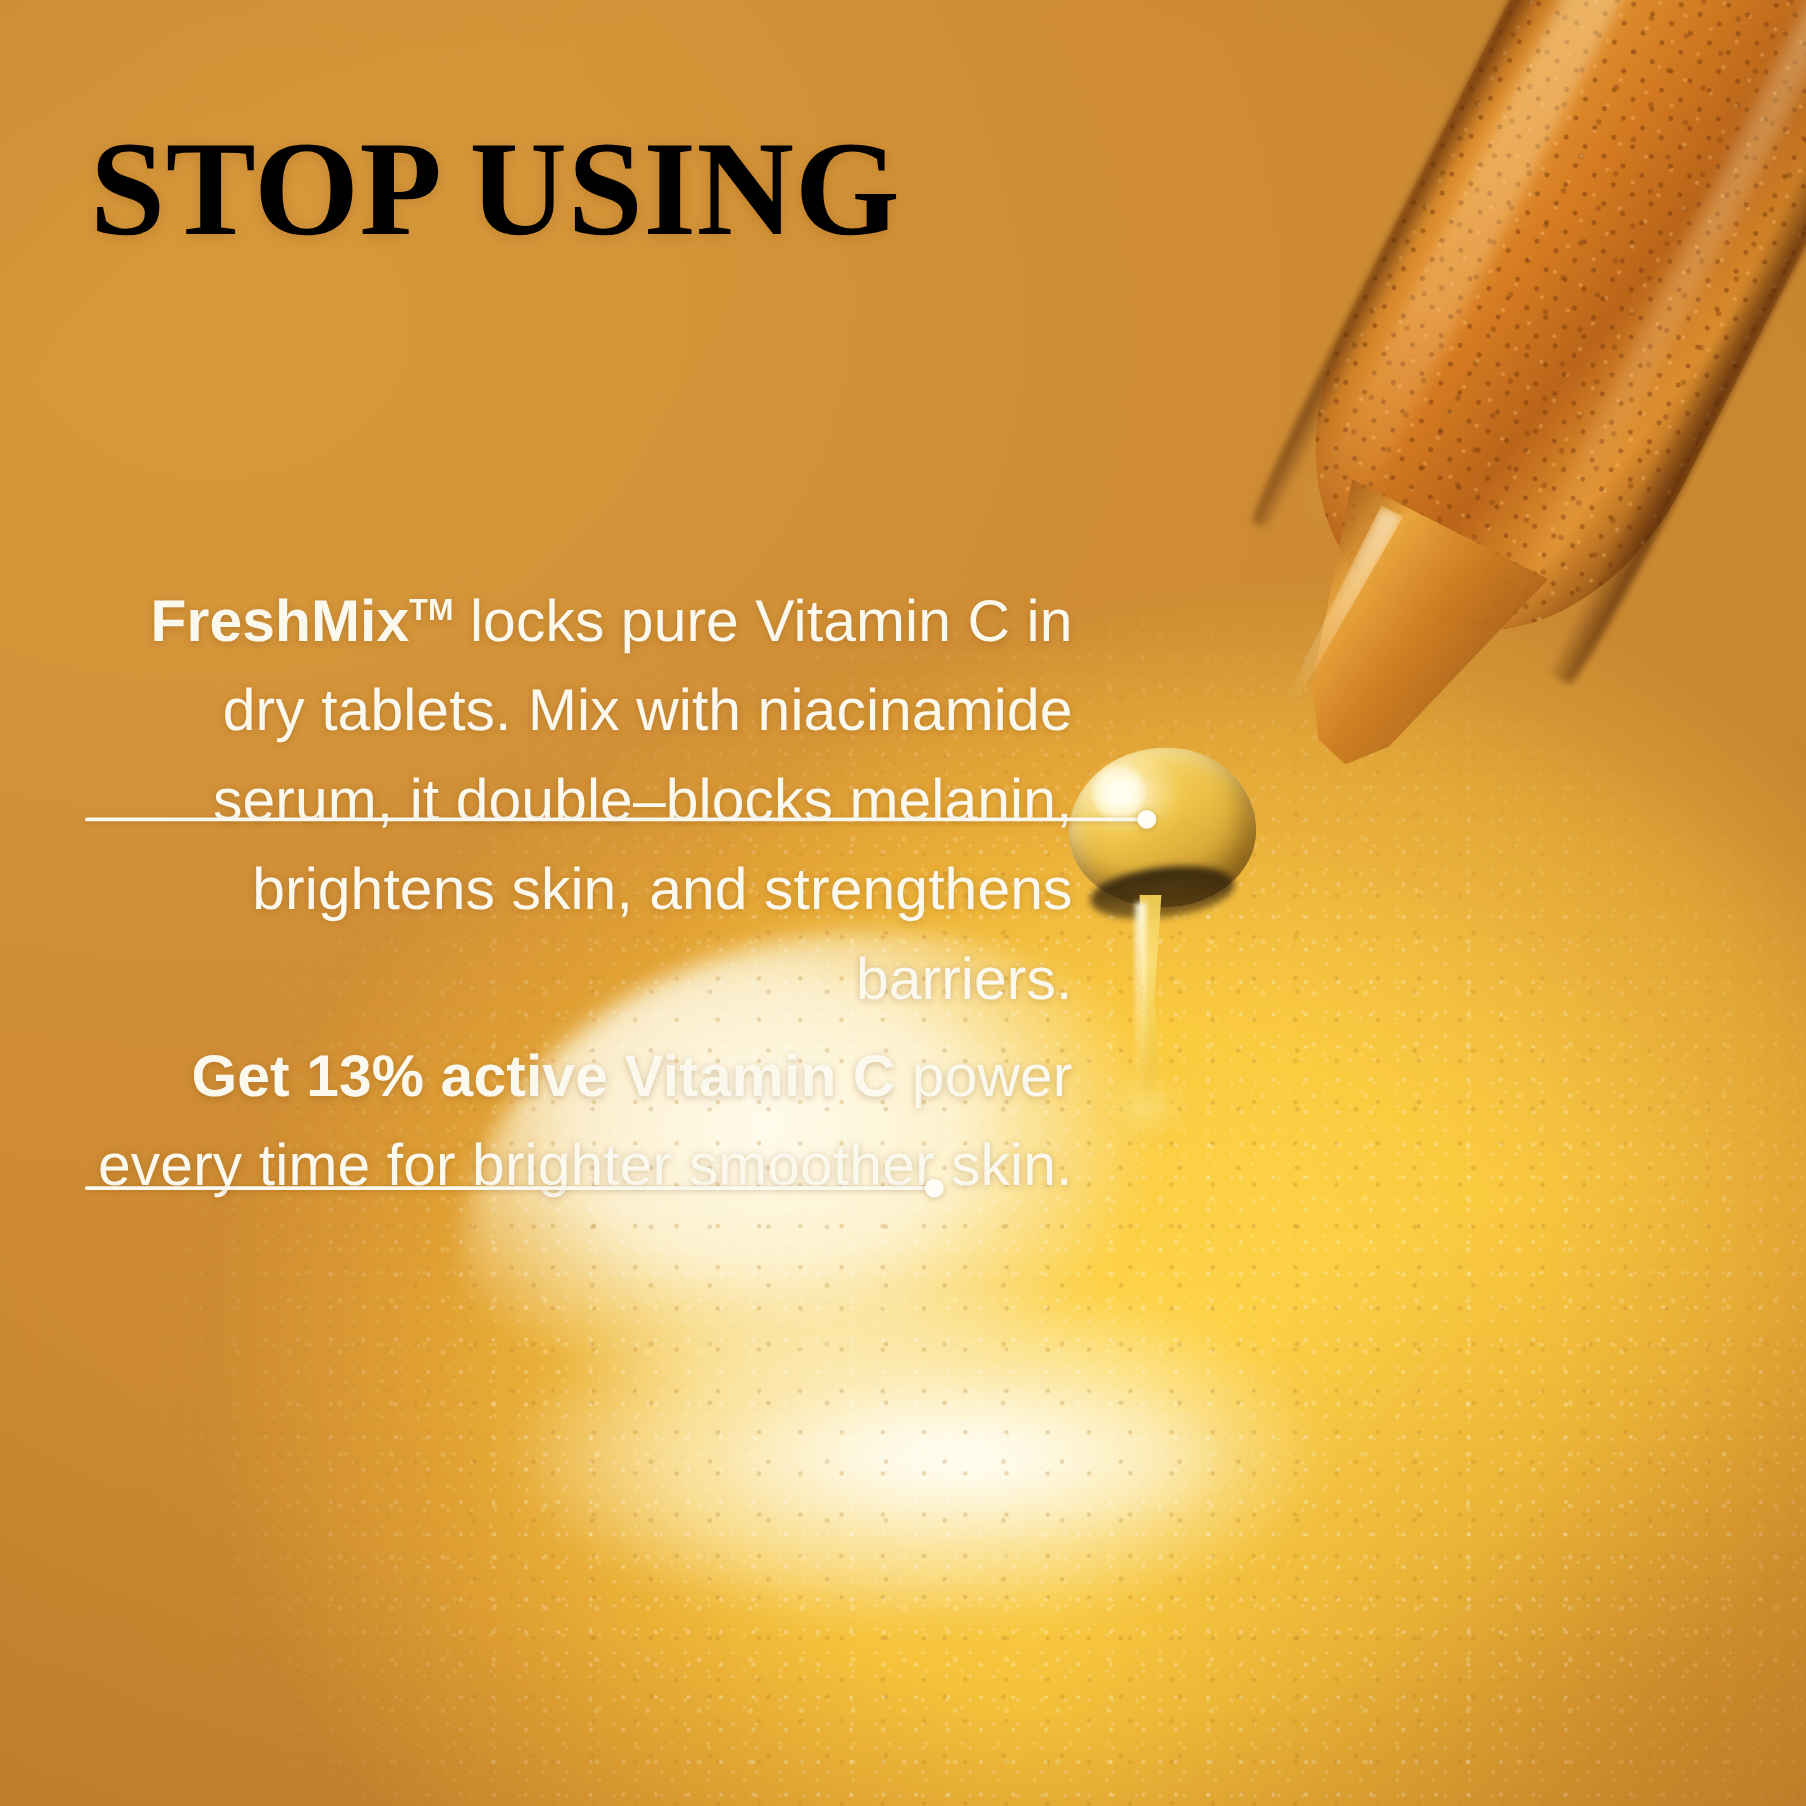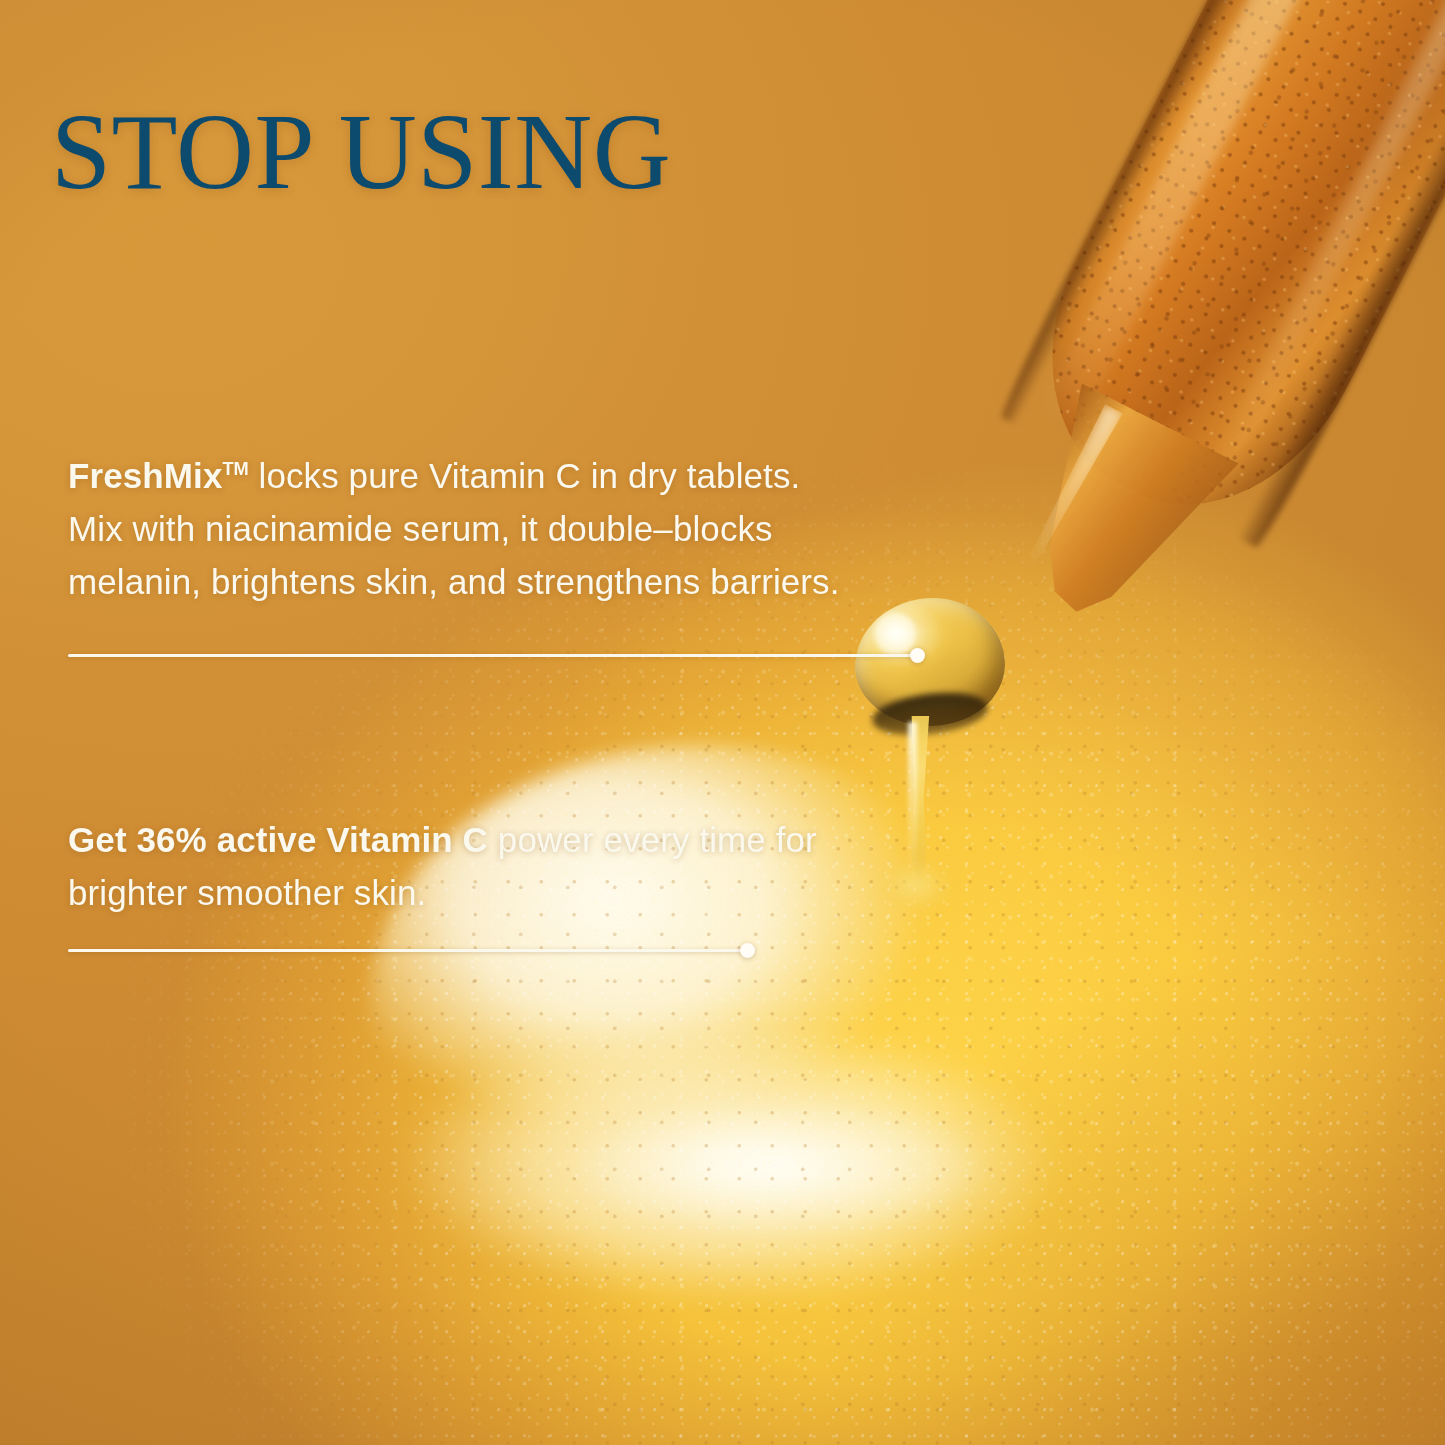--- a/index.html
+++ b/index.html
@@ -198,41 +198,42 @@
   
   .bg-vignette{
     background:radial-gradient(110% 88% at 50% 46%, rgba(0,0,0,0) 52%, rgba(120,70,18,.22) 100%);
   }
 
   
   .content{position:absolute;inset:0;}
 
   .headline{
     position:absolute;
-    left:51px;top:88px;
+    left:72px;top:88px;
     width:1000px;
     font-family:"Liberation Serif",serif;
-    font-weight:400;
+    font-weight:700;
     font-size:108px;
     line-height:1.18;
     letter-spacing:.5px;
-    color:#0c4a6e;
+    color:#000000;
     text-shadow:0 2px 10px rgba(120,66,14,.22);
   }
   .headline .l2{display:block;}
 
   .para{
     position:absolute;
     left:68px;
     width:790px;
     color:#fbf8ee;
-    font-size:35px;
+    font-size:47px;
     line-height:1.52;
     letter-spacing:.1px;
     text-shadow:0 1px 6px rgba(120,68,16,.30);
+    text-align:right;
   }
   .para b{font-weight:700;}
   .para sup{font-size:.52em;vertical-align:super;font-weight:700;letter-spacing:0;}
   #para1{top:414px;}
   #para2{top:778px;}
 
   
   .rule{position:absolute;height:3px;background:#fbf8ee;border-radius:2px;
         box-shadow:0 1px 4px rgba(120,68,16,.25);}
   .dot{position:absolute;width:15px;height:15px;border-radius:50%;background:#fffdf6;
@@ -278,19 +279,19 @@
 
     <div class="headline">
       <span class="l1">STOP USING</span>
     </div>
 
     <p class="para" id="para1"><b>FreshMix</b><sup>TM</sup><span> locks pure Vitamin C in dry tablets. Mix with niacinamide serum, it double–blocks melanin, brightens skin, and strengthens barriers.</span></p>
 
     <div class="rule" id="rule1"></div>
     <div class="dot" id="dot1"></div>
 
-    <p class="para" id="para2"><b>Get 36% active Vitamin C</b><span> power every time for brighter smoother skin.</span></p>
+    <p class="para" id="para2"><b>Get 13% active Vitamin C</b><span> power every time for brighter smoother skin.</span></p>
 
     <div class="rule" id="rule2"></div>
     <div class="dot" id="dot2"></div>
 
   </div>
 </div>
 
 </body></html>

